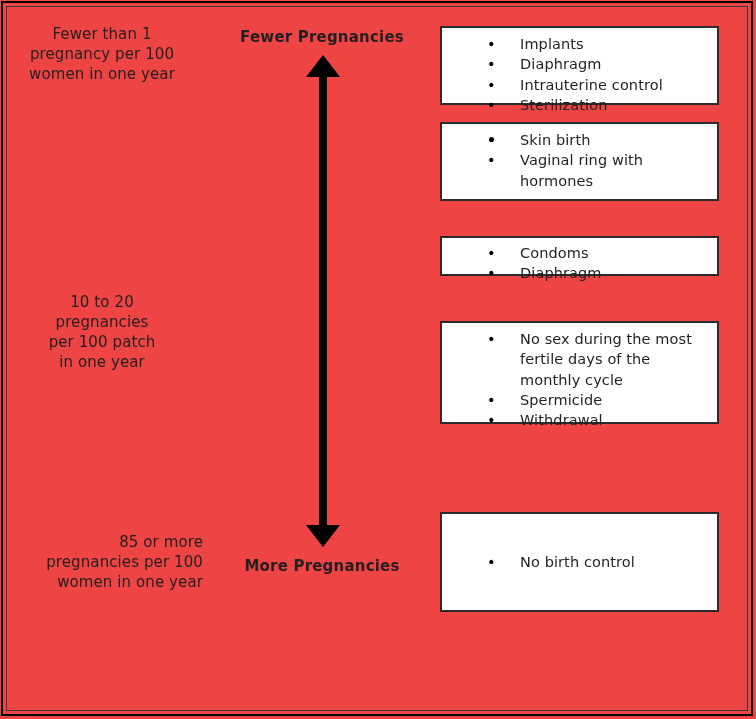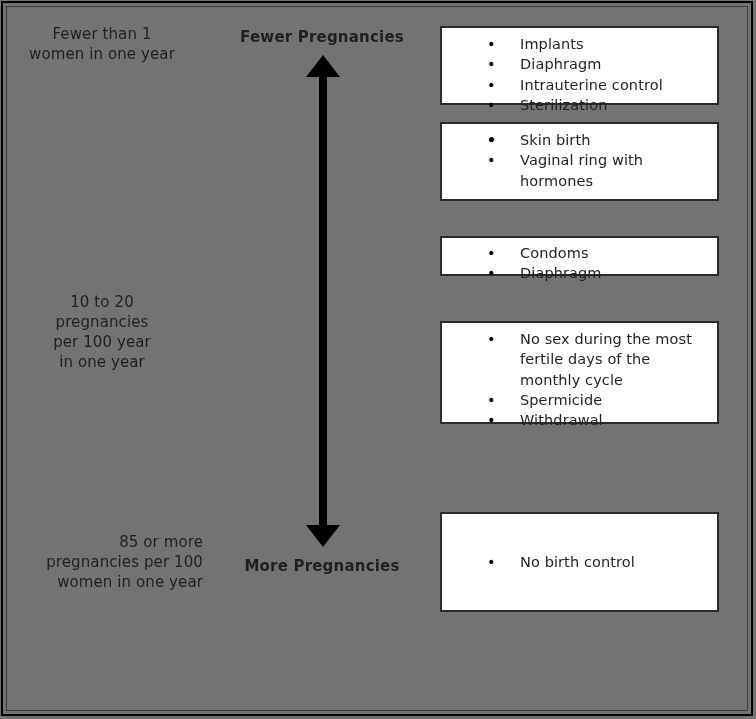--- a/index.html
+++ b/index.html
@@ -10,21 +10,21 @@
   }
   body {
     font-family: "DejaVu Sans", sans-serif;
     -webkit-font-smoothing: antialiased;
   }
 
   #canvas {
     position: relative;
     width: 756px;
     height: 719px;
-    background: #737373;
+    background: #ef4444;
     overflow: hidden;
     box-sizing: border-box;
   }
 
   
   .frame-outer {
     position: absolute;
     left: 1px;
     top: 1px;
     width: 752px;
@@ -157,27 +157,28 @@
 </head>
 <body>
 
 <div id="canvas">
 
   <div class="frame-outer"></div>
   <div class="frame-inner"></div>
 
   <div class="scale-caption center" id="caption-low">
     <div>Fewer than 1</div>
+    <div>pregnancy per 100</div>
     <div>women in one year</div>
   </div>
 
   <div class="scale-caption center" id="caption-mid">
     <div>10 to 20</div>
     <div>pregnancies</div>
-    <div>per 100 year</div>
+    <div>per 100 patch</div>
     <div>in one year</div>
   </div>
 
   <div class="scale-caption left" id="caption-high">
     <div>85 or more</div>
     <div>pregnancies per 100</div>
     <div>women in one year</div>
   </div>
 
   <div class="axis-heading" id="heading-bottom">More Pregnancies</div>

